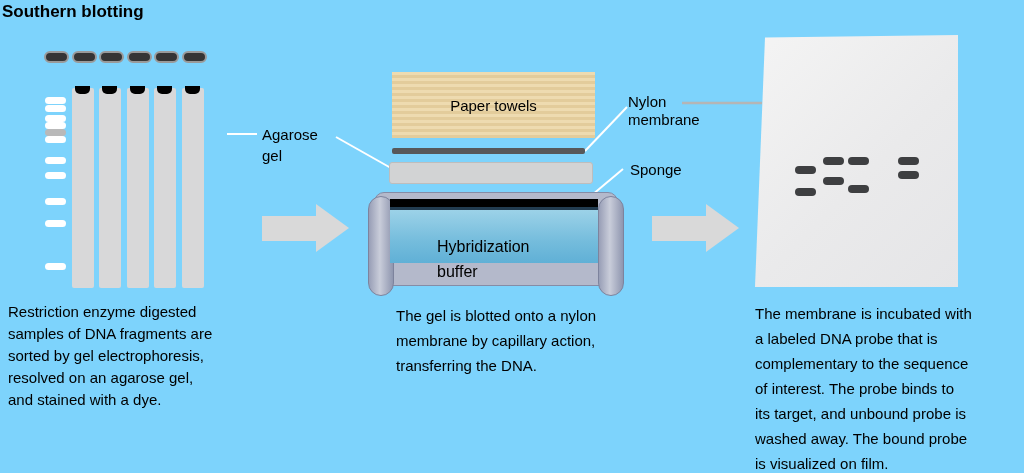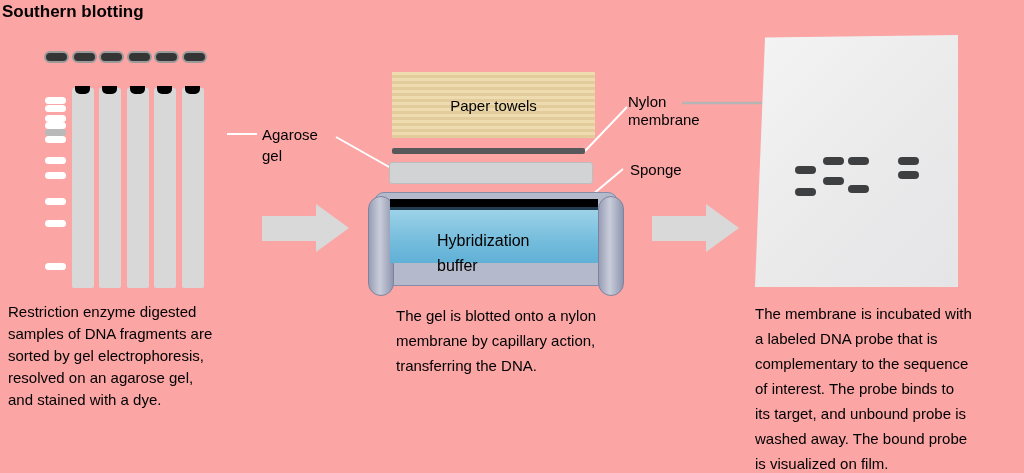--- a/index.html
+++ b/index.html
@@ -1,17 +1,17 @@
 <!DOCTYPE html>
 <html><head>
 <meta charset="utf-8">
 <style>
   html,body{margin:0;padding:0;background:#000;}
   #canvas{
-    position:relative;width:1024px;height:473px;background:#fca5a5;overflow:hidden;
+    position:relative;width:1024px;height:473px;background:#7dd3fc;overflow:hidden;
     font-family:"Liberation Sans", sans-serif;color:#000;
   }
   .abs{position:absolute;}
   .blacktext{color:#000;white-space:pre-line;}
   #title{left:2px;top:2px;font-size:17px;font-weight:bold;}
 
   
   .well{position:absolute;width:25px;height:12px;border:2px solid #9a9a9a;border-radius:7px;background:#353535;box-sizing:border-box;}
   .lane{position:absolute;width:22px;top:88px;height:200px;background:#d8d8d9;border-radius:2px;}
   .lane .notch{position:absolute;left:3px;top:-2px;width:15px;height:8px;background:#000;border-radius:0 0 5px 5px;}
@@ -27,21 +27,21 @@
     background:repeating-linear-gradient(180deg,#eedbb0 0 3px,#e3cc9b 3px 6px);
     display:flex;align-items:center;justify-content:center;font-size:15px;}
   #membrane-strip{left:392px;top:148px;width:193px;height:6px;background:#57585a;border-radius:2px;}
   #gel-strip{left:389px;top:162px;width:204px;height:22px;background:#d2d3d4;border:1px solid #bdbdbd;border-radius:3px;box-sizing:border-box;}
   #sponge-body{left:374px;top:192px;width:244px;height:94px;background:#b4b9cb;border:1px solid #858ca6;border-radius:10px;box-sizing:border-box;}
   .sponge-cap{position:absolute;top:196px;width:26px;height:100px;border-radius:13px;
     background:linear-gradient(90deg,#989eb6 0%,#c9cdda 45%,#8f96af 100%);border:1px solid #7d839d;box-sizing:border-box;}
   #black-gap{left:390px;top:199px;width:208px;height:8px;background:#000;}
   #buffer-box{left:390px;top:207px;width:208px;height:56px;border-top:3px solid #223c50;
     background:linear-gradient(180deg,#9cd2e8 0%,#74bcdc 60%,#60b0d6 100%);box-sizing:border-box;}
-  #buffer-label{left:437px;top:228px;font-size:16px;line-height:25px;}
+  #buffer-label{left:437px;top:234px;font-size:16px;line-height:25px;}
 
   
   #blot-sheet{left:755px;top:35px;width:203px;height:252px;
     background:linear-gradient(135deg,#f4f4f4 0%,#eaeaeb 55%,#e5e5e7 100%);
     clip-path:polygon(10px 1%,100% 0,100% 100%,0 100%);}
   .blot-band{position:absolute;width:21px;height:8px;border-radius:4px;background:#3e3f41;}
 
   
   .label{font-size:15px;line-height:19px;}
   #agarose-label{left:262px;top:124px;line-height:21px;}

